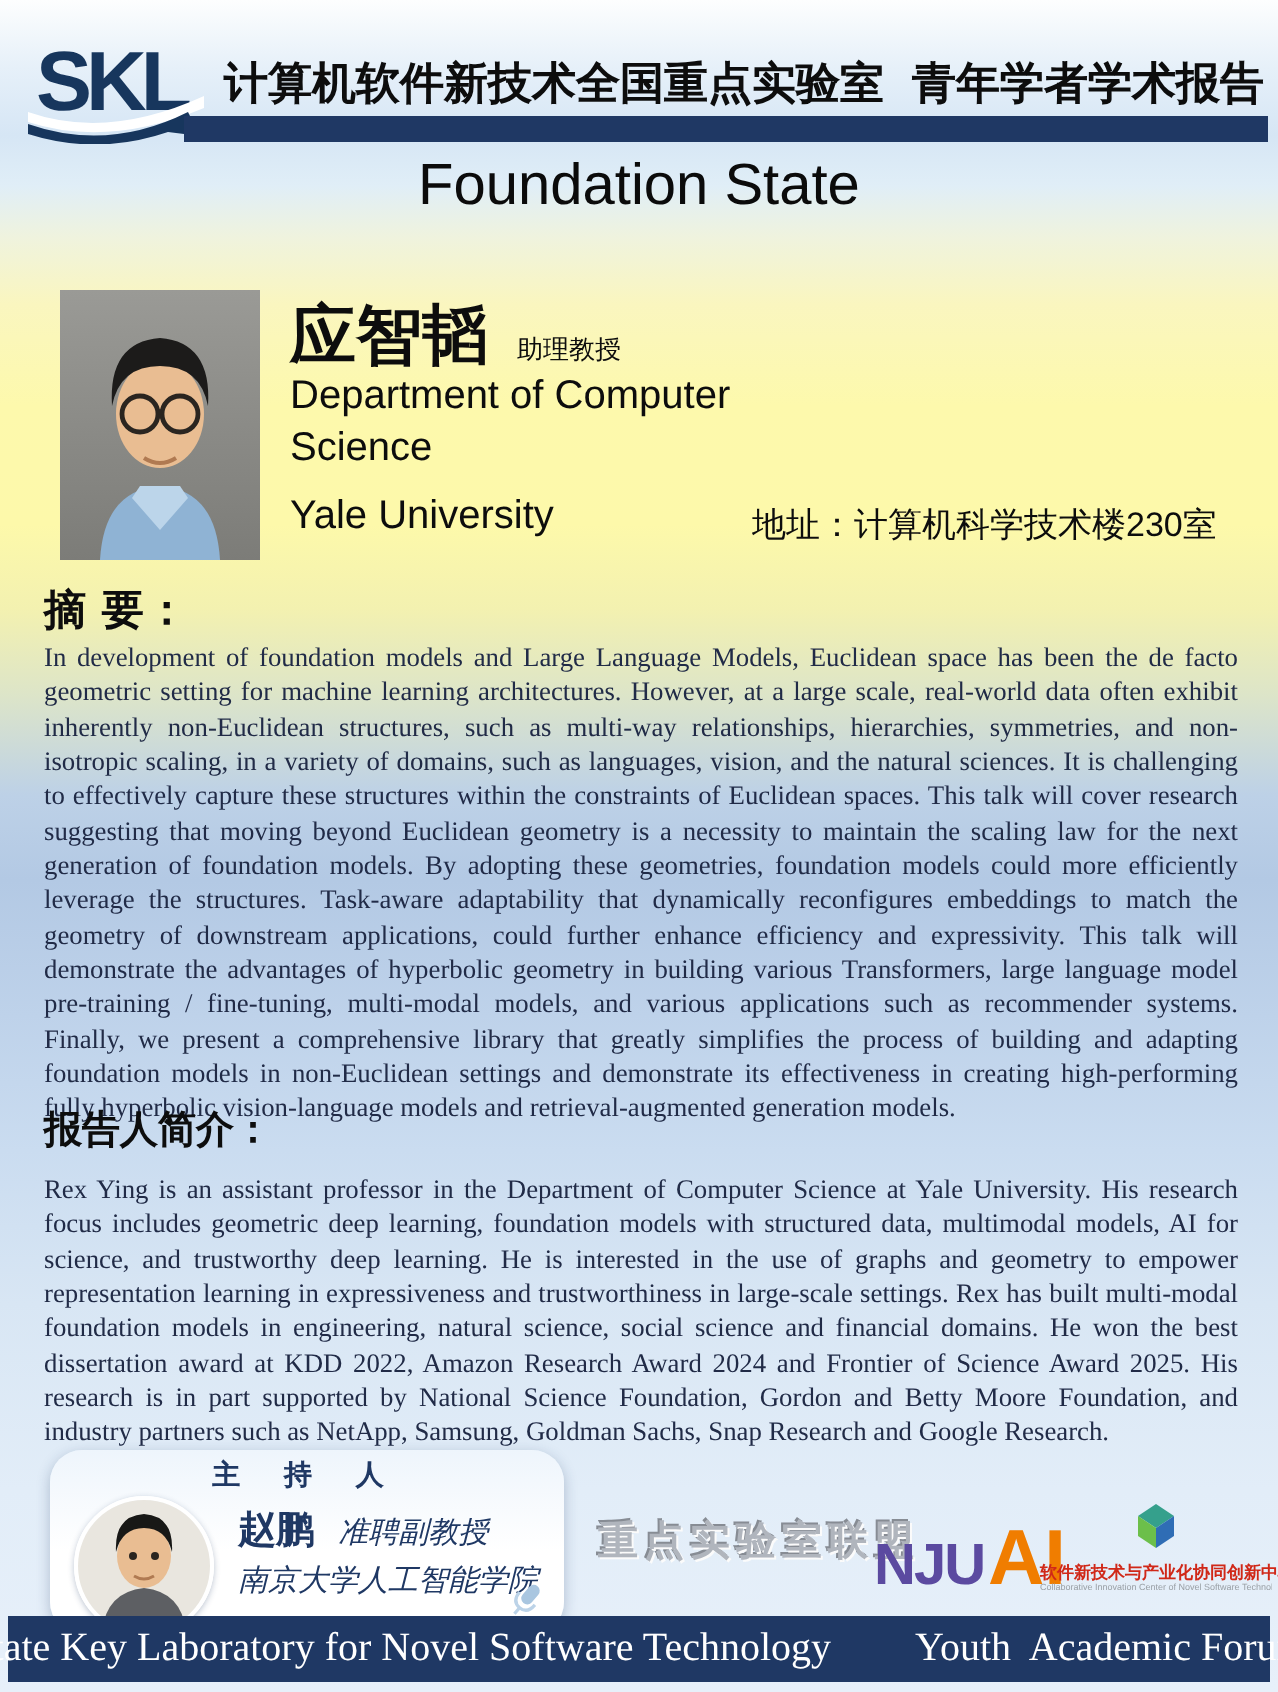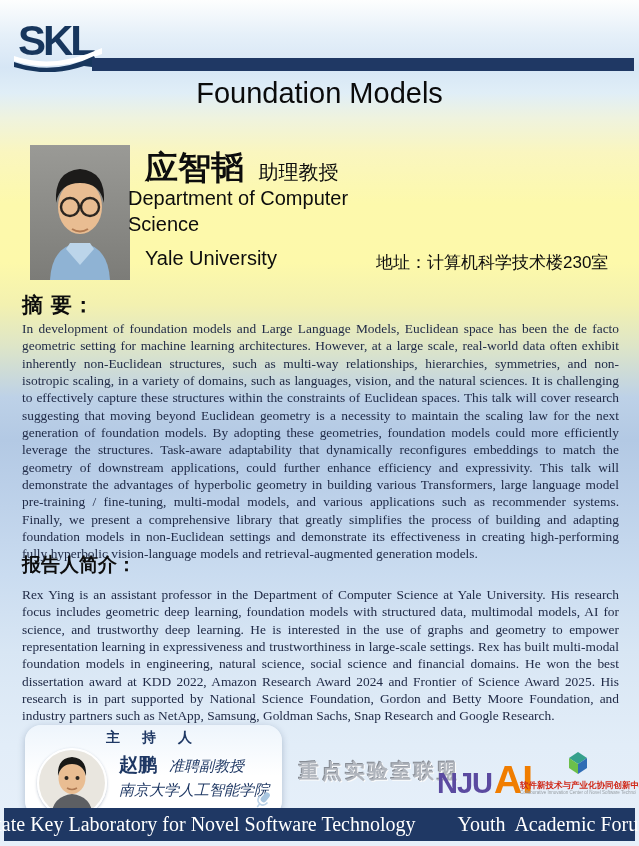--- a/index.html
+++ b/index.html
@@ -18,22 +18,22 @@
   .header-bar{position:absolute;left:92px;top:58px;width:542px;height:13px;background:#1f3864;}
   .header-text{position:absolute;left:112px;top:27px;width:520px;display:flex;
     justify-content:space-between;font-size:22px;font-weight:700;color:#0d0d0d;white-space:nowrap;}
   
   .title{position:absolute;left:0;top:76px;width:639px;text-align:center;
     font-size:29px;line-height:35px;font-weight:400;color:#0b0b0b;}
   
   .speaker-photo{position:absolute;left:30px;top:145px;width:100px;height:135px;overflow:hidden;}
   .speaker-name-row{position:absolute;left:145px;top:146px;white-space:nowrap;}
   .speaker-name{font-family:"DejaVu Serif",serif;font-weight:700;font-size:33px;color:#0d0d0d;}
-  .speaker-title{font-size:20px;color:#0d0d0d;margin-left:10px;}
-  .speaker-dept{position:absolute;left:128px;top:185px;width:225px;font-size:20px;line-height:26px;color:#0d0d0d;}
+  .speaker-title{font-size:13px;color:#0d0d0d;margin-left:10px;}
+  .speaker-dept{position:absolute;left:145px;top:185px;width:225px;font-size:20px;line-height:26px;color:#0d0d0d;}
   .speaker-univ{position:absolute;left:145px;top:247px;font-size:20px;color:#0d0d0d;}
   .talk-time{position:absolute;left:376px;top:187px;font-size:17px;color:#0d0d0d;white-space:nowrap;}
   .talk-venue{position:absolute;left:376px;top:251px;font-size:17px;color:#0d0d0d;white-space:nowrap;}
   
   .sec-heading{position:absolute;left:22px;font-weight:700;color:#0d0d0d;}
   .abstract-heading{top:291px;font-size:21px;letter-spacing:1px;}
   .bio-heading{top:552px;font-size:19px;}
   .body-text{position:absolute;left:22px;width:597px;text-align:justify;
     font-family:"Liberation Serif",serif;font-size:13.4px;line-height:17.35px;color:#212b47;}
   .abstract-body{top:320px;}
@@ -75,23 +75,27 @@
 <div class="poster">
 
   <div class="skl-logo">
     <div class="skl-text">SKL</div>
     <svg class="skl-swoosh" viewBox="0 0 92 26" width="92" height="26">
       <path d="M0 10 Q 40 24 88 2 L 88 8 Q 40 28 0 15 Z" fill="#ffffff"></path>
       <path d="M0 16 Q 40 30 80 10 L 86 22 L 70 20 Q 35 32 0 21 Z" fill="#17365d"></path>
     </svg>
   </div>
   <div class="header-bar"></div>
+  <div class="header-text">
+    <span>计算机软件新技术全国重点实验室</span>
+    <span>青年学者学术报告</span>
+  </div>
 
   <div class="title">
-    <div>Foundation Models</div>
+    <div>Foundation State</div>
   </div>
 
   <div class="speaker-photo">
     <svg viewBox="0 0 100 135" width="100" height="135">
       <defs>
         <linearGradient id="pbg" x1="0" y1="0" x2="0" y2="1">
           <stop offset="0" stop-color="#9a9a96"></stop>
             <stop offset="1" stop-color="#7c7c78"></stop>
         </linearGradient>
       </defs>

